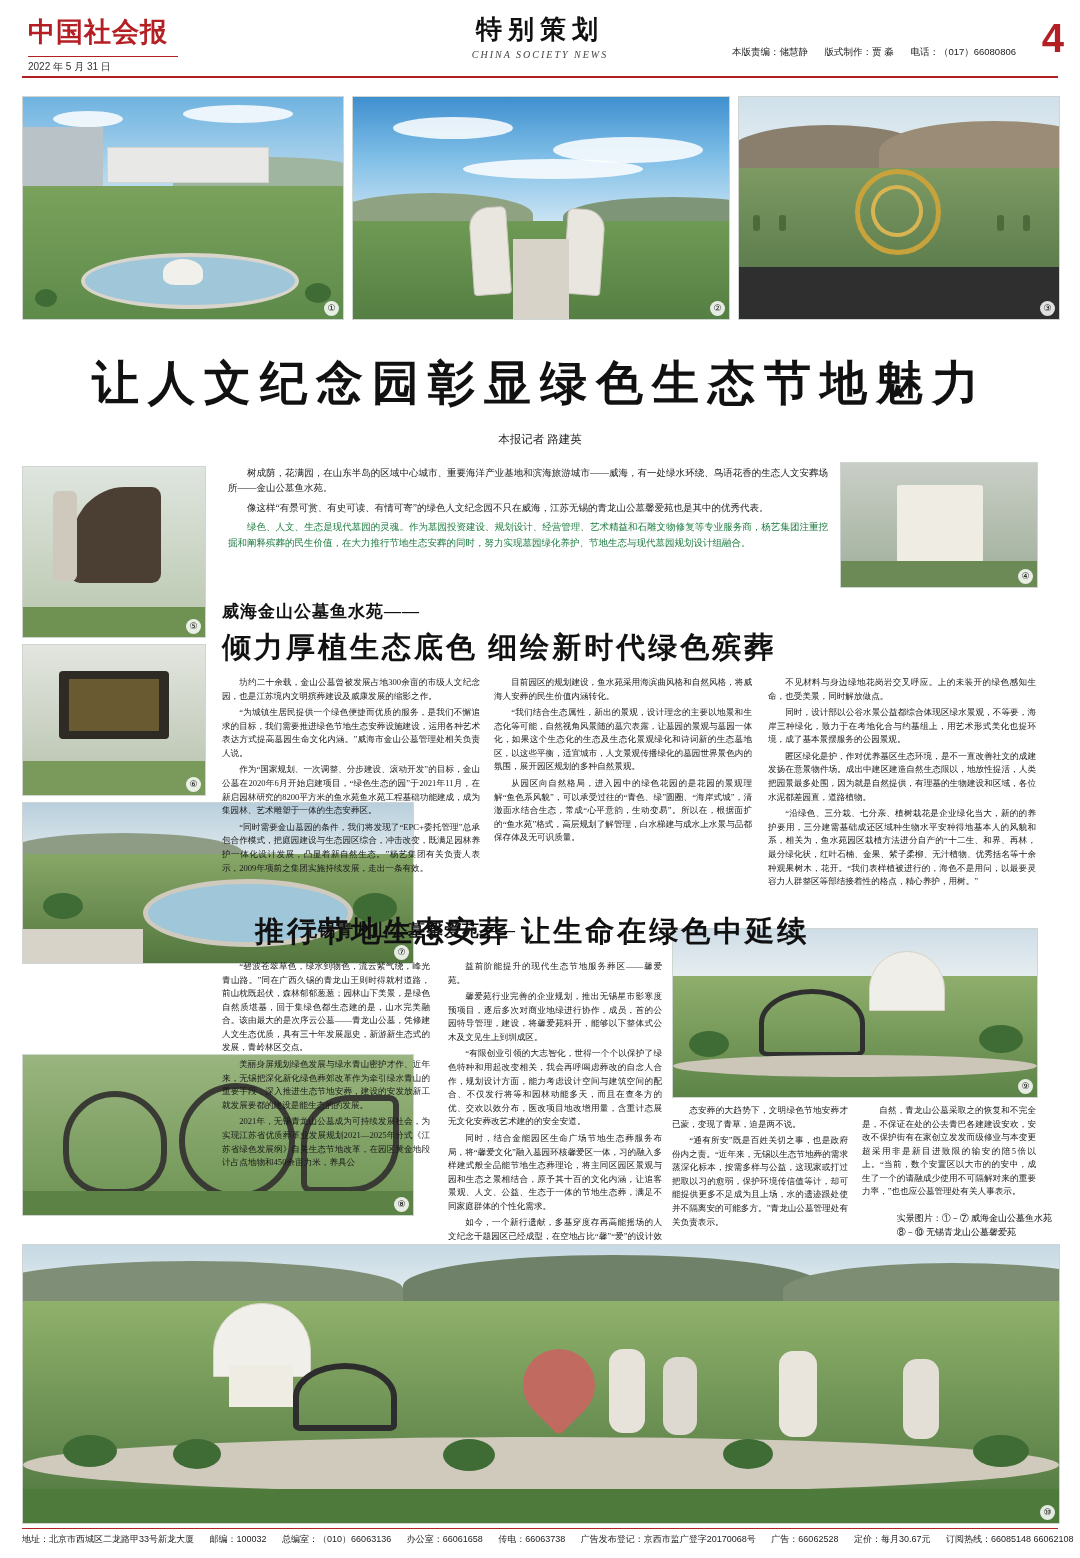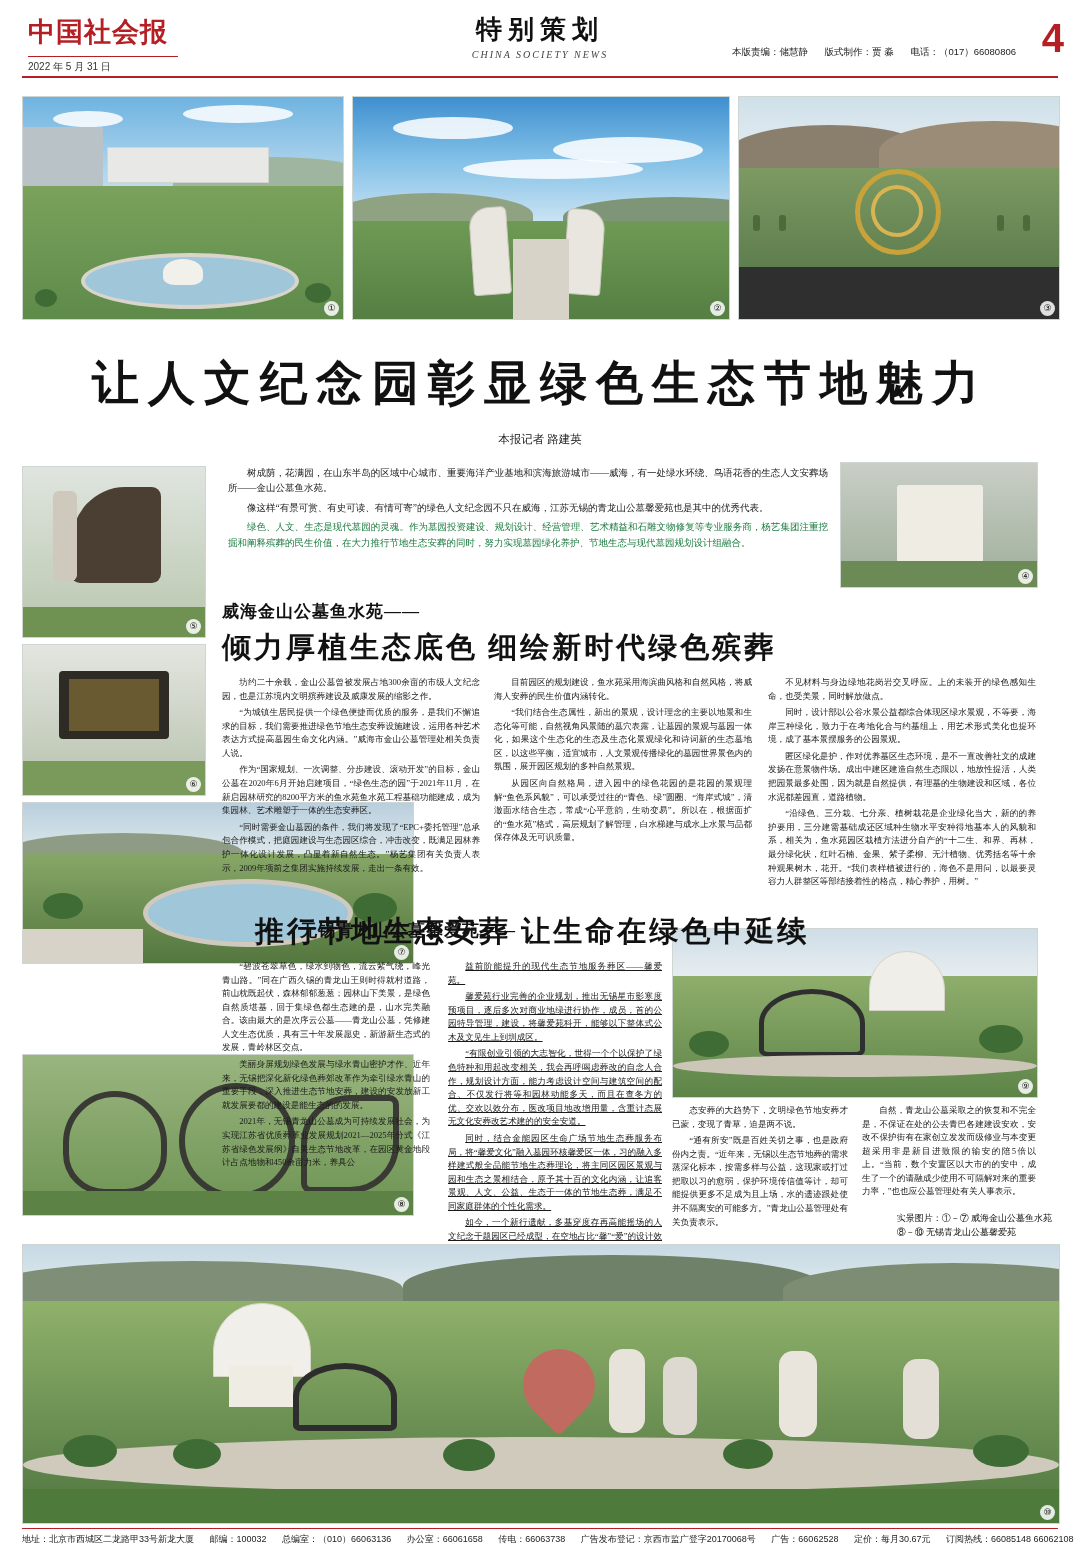--- a/index.html
+++ b/index.html
@@ -84,21 +84,21 @@
   .c1b{left:272px;width:258px;}
   .c1c{left:546px;width:268px;}
 
   
   .sec2-kicker{position:absolute;left:300px;top:884px;font-size:17px;font-weight:bold;color:#111;letter-spacing:1px;margin-top:35px;}
   .sec2-title{position:absolute;left:222px;top:912px;width:620px;text-align:center;
     font-size:29px;font-weight:bold;letter-spacing:3px;color:#111;}
 
   .cols2{position:absolute;left:222px;top:960px;width:440px;height:260px;}
   .c2a{left:0;width:208px;}
-  .c2b{left:226px;width:214px;text-decoration:underline;}
+  .c2b{left:226px;width:214px;}
   .cols2b{position:absolute;left:672px;top:1104px;width:364px;height:118px;}
   .c2c{left:0;width:176px;}
   .c2d{left:190px;width:174px;}
 
   .imgcredit{position:absolute;right:24px;top:1212px;font-size:9px;line-height:1.5;color:#111;text-align:left;}
 
   
   .bigphoto{position:absolute;left:22px;top:1244px;width:1036px;height:278px;border:1px solid #cfd6d2;overflow:hidden;}
 
   

